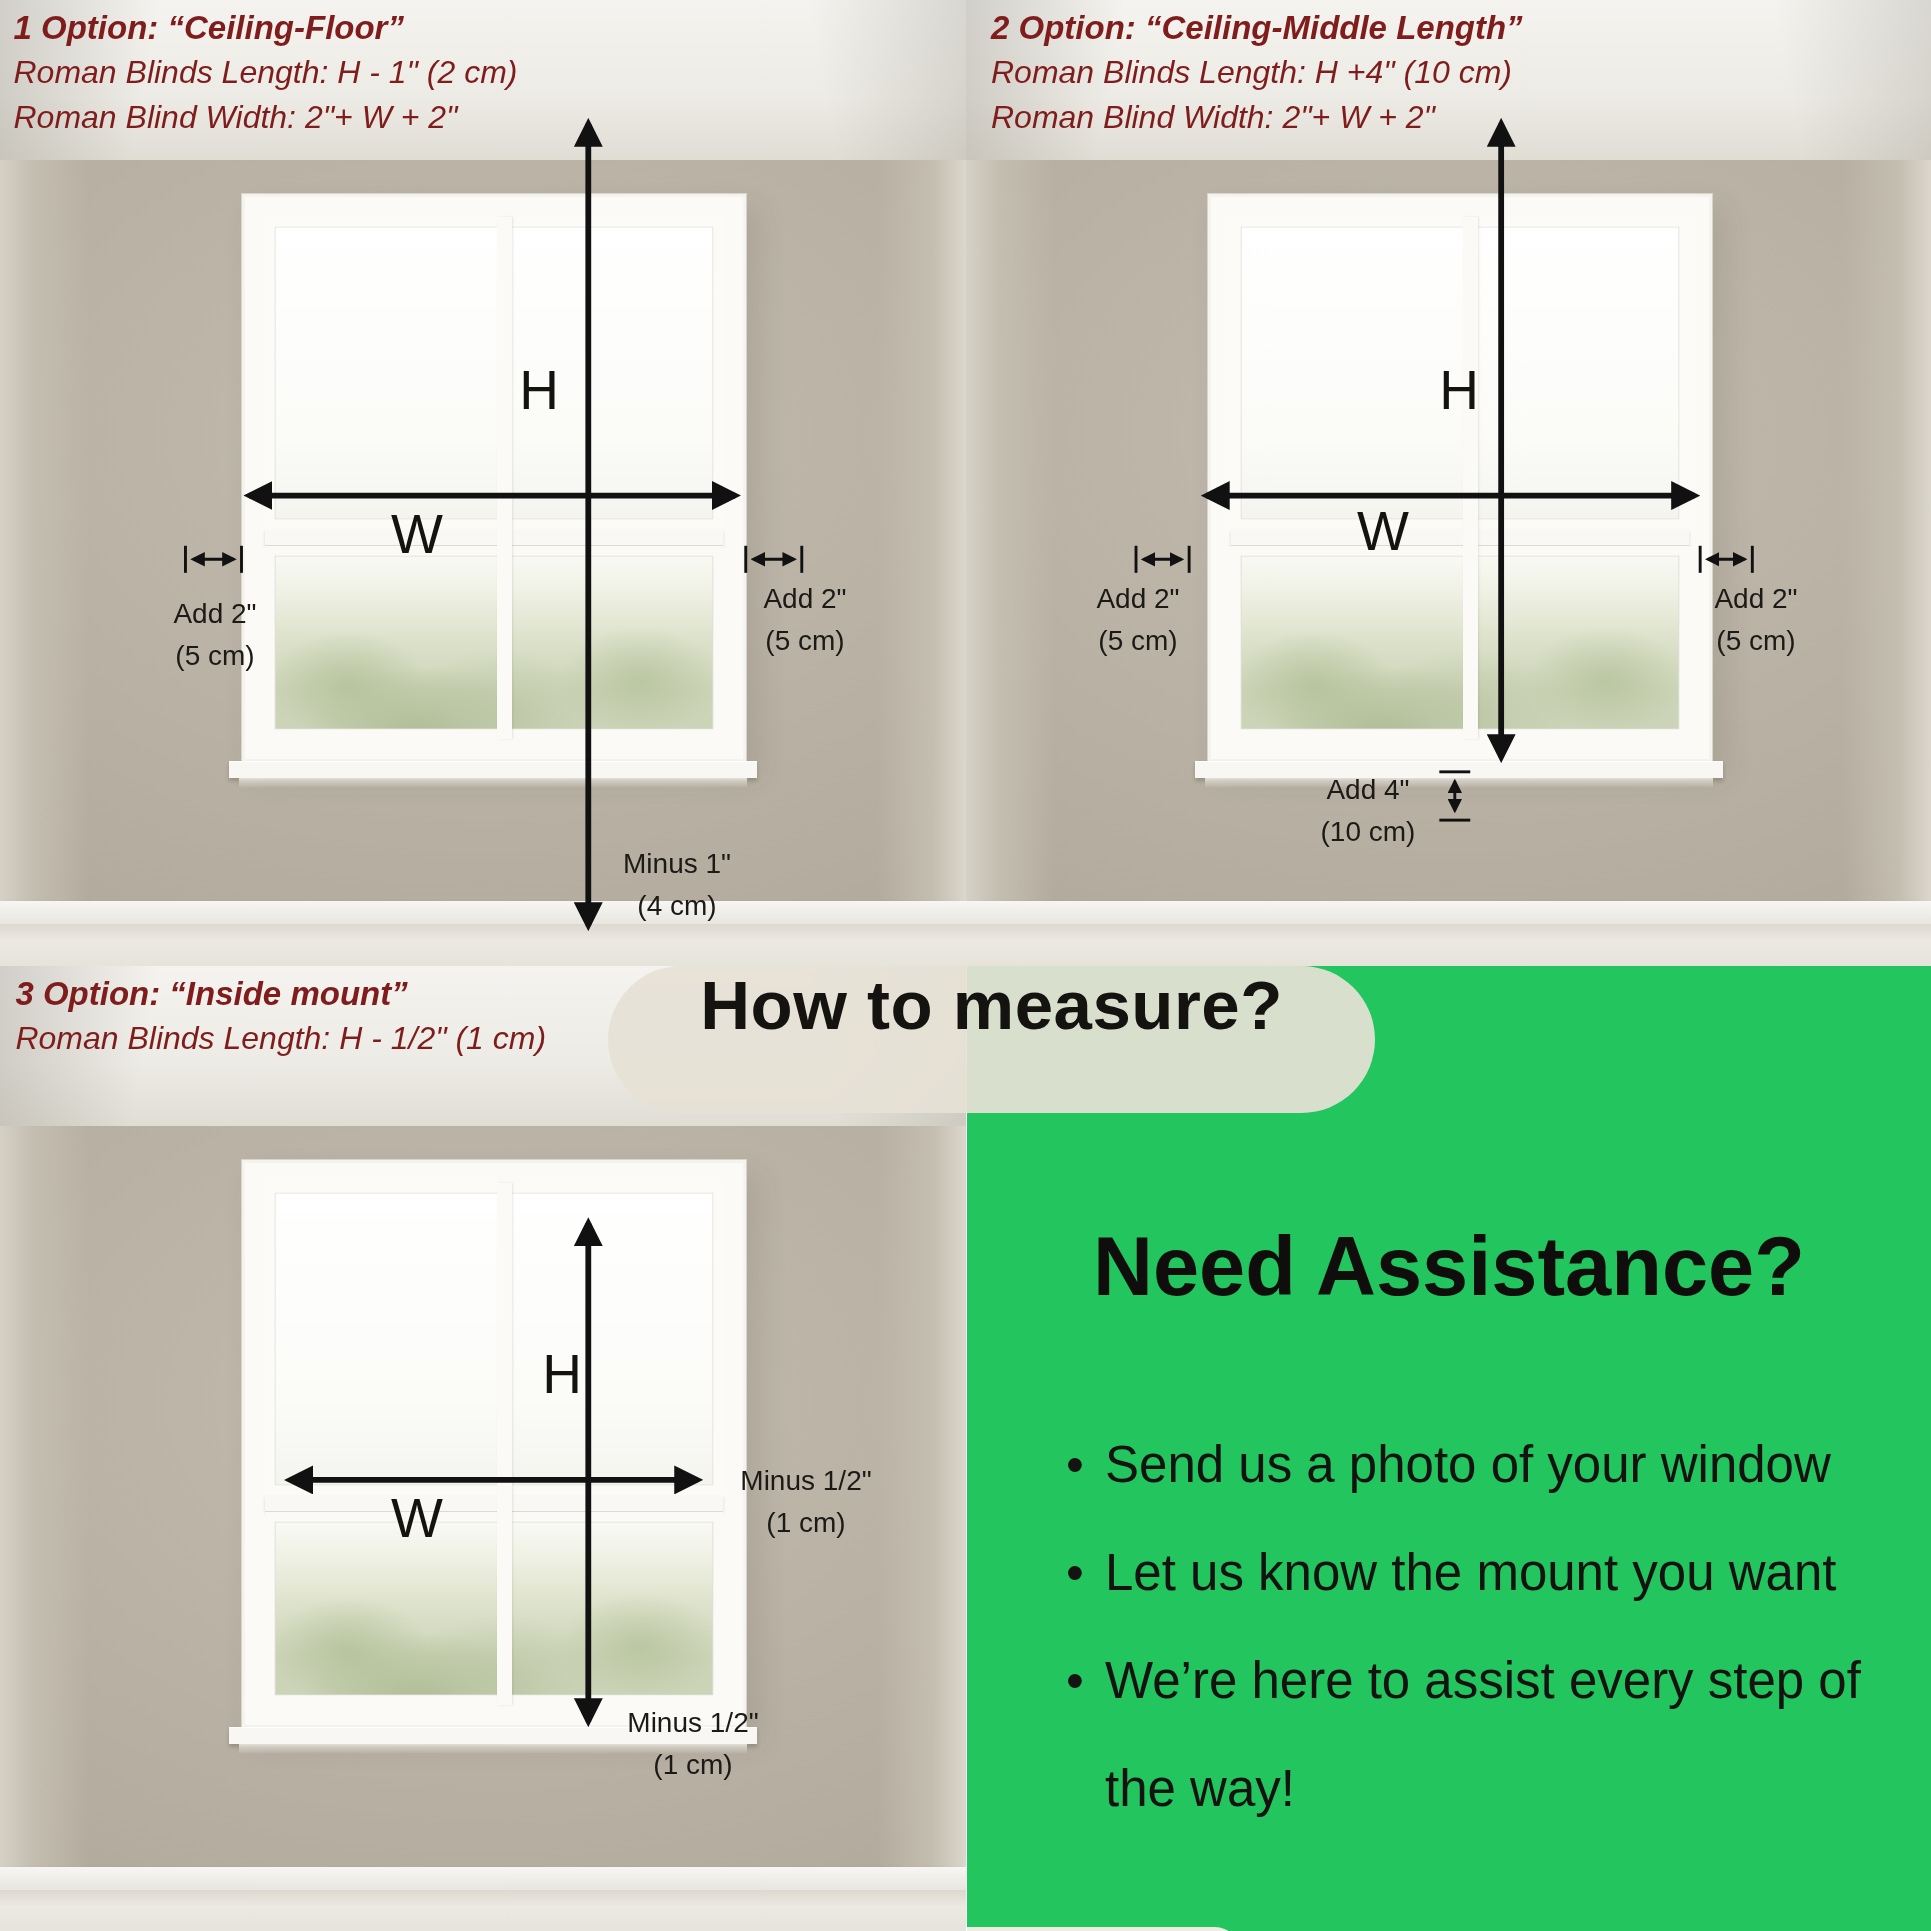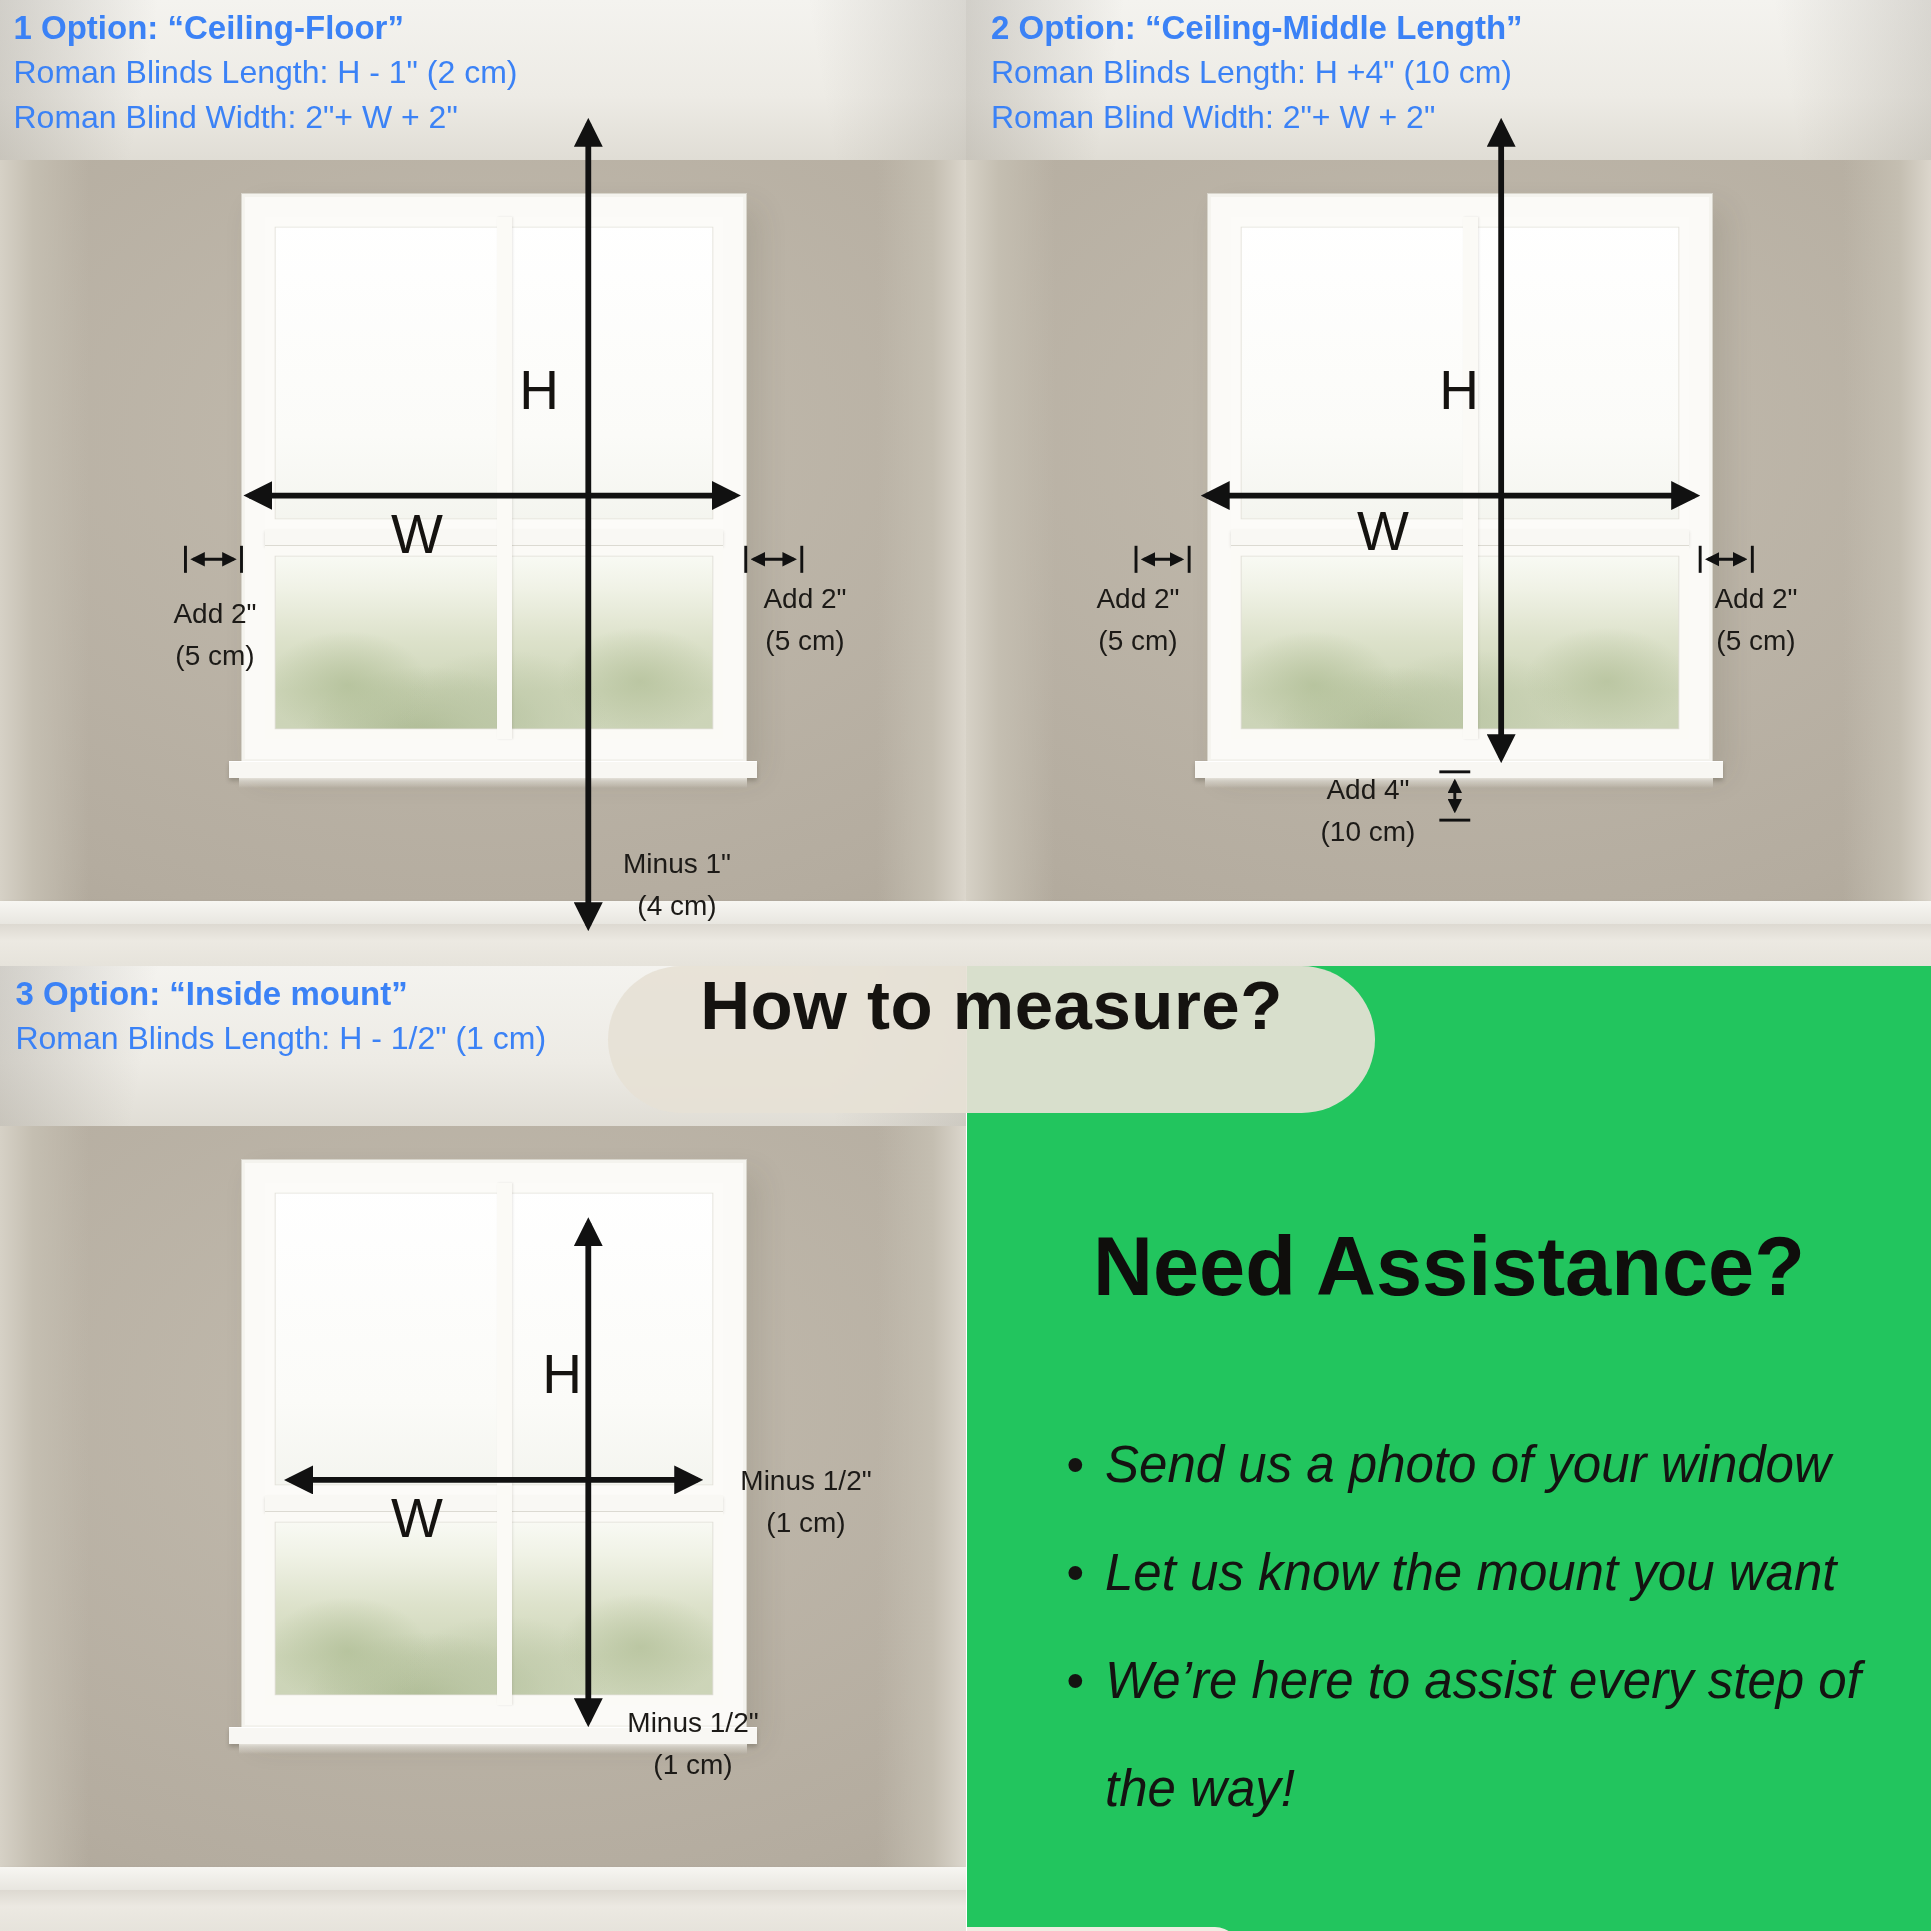--- a/index.html
+++ b/index.html
@@ -42,33 +42,33 @@
           linear-gradient(180deg,#fbfcf8 0%,#f0f2e6 22%,#dde2cb 48%,#cdd5b8 75%,#ccd4b8 100%);
         box-shadow:inset 0 0 0 9.7px rgba(252,251,248,.95), inset 0 0 0 10.6px #e0ded6;}
   .muntin{position:absolute;left:232px;top:0;bottom:0;width:15.4px;background:#fbfaf6;
         box-shadow:1px 0 1.9px rgba(70,65,55,.12);}
   .sill{position:absolute;left:229px;top:761px;width:528px;height:17.4px;background:#f8f7f3;
         box-shadow:0 2.9px 3.9px rgba(60,54,44,.25), inset 0 1px 0 #ffffff;}
   .sill::after{content:"";position:absolute;left:9.7px;right:9.7px;top:17.4px;height:9.7px;
         background:linear-gradient(180deg,#e4e1d9,rgba(228,225,217,0));}
   
   .overlay{position:absolute;inset:0;width:100%;height:100%;}
-  .hdr{position:absolute;top:4.8px;font-size:32px;line-height:45px;color:#3b82f6;}
+  .hdr{position:absolute;top:4.8px;font-size:32px;line-height:45px;color:#7f1d1d;font-style:italic;}
   .hdr .t{font-weight:700;font-size:33px;}
   .axis{position:absolute;font-size:55px;font-weight:400;transform:translate(-50%,-50%);color:#151310;}
   .dim{position:absolute;font-size:28px;line-height:42px;text-align:center;
        transform:translateX(-50%);color:#1c1a17;white-space:nowrap;}
   
   .pill{position:absolute;left:608px;top:966px;width:767px;height:147px;border-radius:75px;
         background:rgba(230,225,213,.93);display:flex;align-items:flex-start;justify-content:center;z-index:5;}
   .pill-text{font-size:69px;font-weight:700;color:#151310;letter-spacing:0.5px;}
   .panel{position:absolute;left:967px;top:966px;width:964px;height:966px;background:#22c55e;}
   .assist-title{margin:0;padding-top:253px;text-align:center;font-size:83px;font-weight:700;color:#0f0e0c;}
   .assist-list{position:absolute;top:445px;left:138px;right:21px;margin:0;padding:0;list-style:none;}
-  .assist-list li{position:relative;font-size:51px;line-height:108px;color:#141311;font-style:italic;}
+  .assist-list li{position:relative;font-size:51px;line-height:108px;color:#141311;}
   .assist-list li::before{content:"\2022";position:absolute;left:-39px;font-size:51px;}
   .corner-shape{position:absolute;left:0;top:961px;width:273px;height:39px;
         background:#efede2;border-top-right-radius:25px;}
 </style>
 </head>
 <body>
 
 <div class="canvas">
 
   <div class="quad" id="q1">

